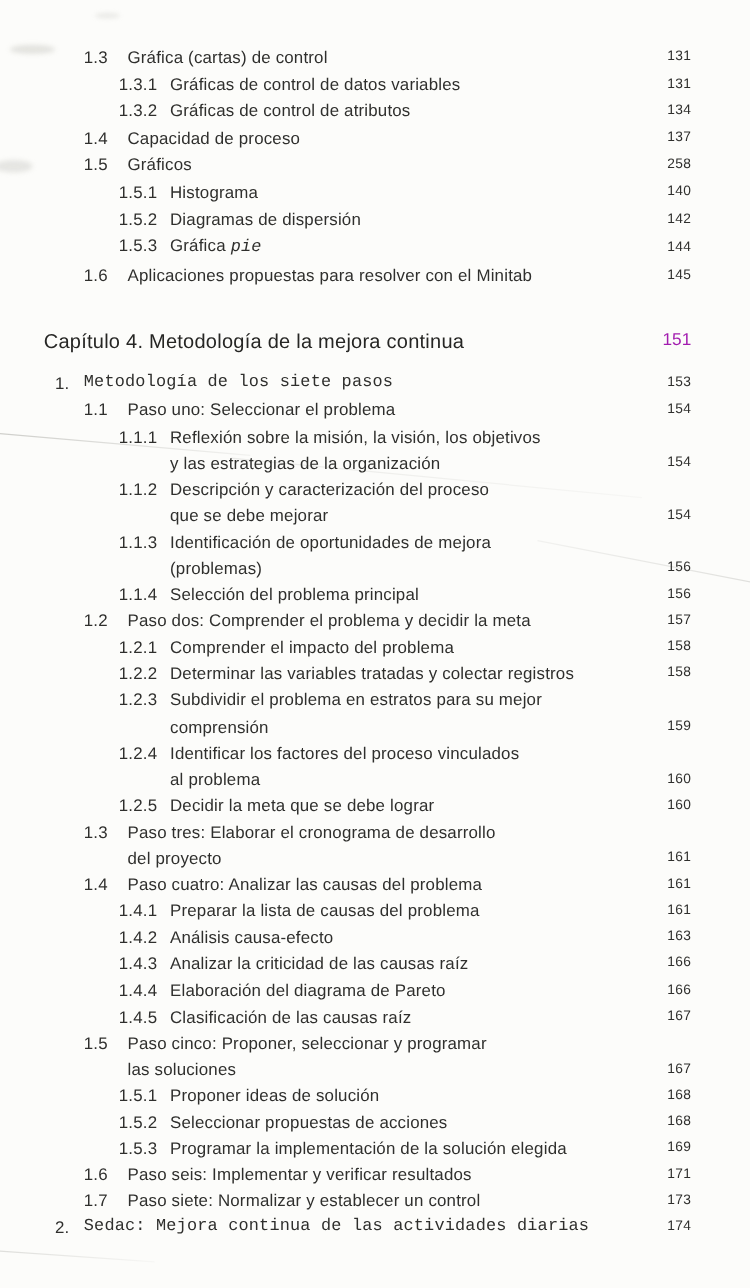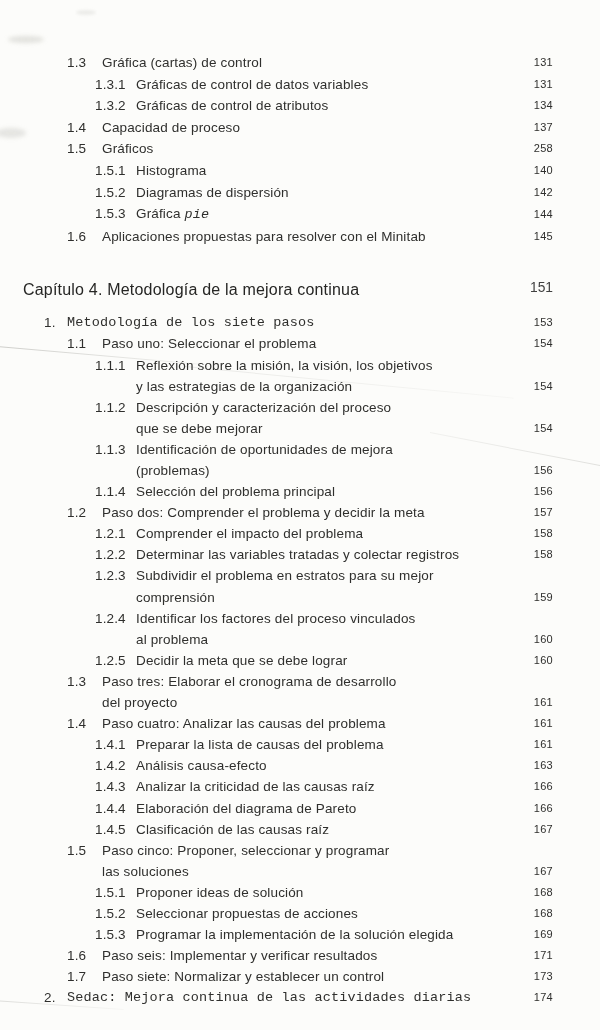--- a/index.html
+++ b/index.html
@@ -7,40 +7,40 @@
     width: 600px; height: 1030px;
     background: #fcfcfa;
     font-family: "Liberation Sans", sans-serif;
     color: #2f2f2d;
     overflow: hidden;
     position: relative;
   }
   .page { position: absolute; inset: 0; }
 
   
-  .toc { position: absolute; left: 0; top: 17px; width: 600px; }
+  .toc { position: absolute; left: 0; top: 0; width: 600px; }
   #top-section { padding-top: 35px; }
   .entry { position: relative; font-size: 13.5px; line-height: 21.6px; letter-spacing: 0.15px; }
   #chapter-section .entry { line-height: 21.1px; }
   .num { position: absolute; top: 0; }
   .lvl1 .num { left: 44px; }
   .lvl2 .num { left: 67px; }
   .lvl3 .num { left: 95px; }
   .lvl1 .txt { margin-left: 67px; font-family: Liberation Mono, monospace; }
   .lvl2 .txt { margin-left: 102px; }
   .lvl3 .txt { margin-left: 136px; }
   .txt { margin-right: 75px; }
   .line { display: block; white-space: nowrap; }
   .it { font-style: italic; margin-left: 4px; font-family: Liberation Mono, monospace; }
   .page-num { position: absolute; right: 47px; bottom: 0; font-size: 11px; letter-spacing: 0.3px; }
 
   
   .chapter { position: relative; margin-top: 31px; margin-bottom: 10px; font-size: 16px; line-height: 24px; color: #262624; }
-  .chapter-title { margin-left: 23px; letter-spacing: 0.2px; }
-  .chapter-page { position: absolute; right: 47px; bottom: 2px; font-size: 13.8px; color: #404040; }
+  .chapter-title { margin-left: 35px; letter-spacing: 0.2px; }
+  .chapter-page { position: absolute; right: 47px; bottom: 2px; font-size: 13.8px; color: #a21caf; }
 
   
   .artifact { position: absolute; pointer-events: none; }
   .a1 { left: -4px; top: 346px; width: 205px; height: 1px;
         background: linear-gradient(90deg, rgba(150,150,144,0.45), rgba(150,150,144,0.10));
         transform: rotate(5deg); transform-origin: left center; }
   .a2 { left: 185px; top: 366px; width: 330px; height: 1px;
         background: linear-gradient(90deg, rgba(150,150,144,0.18), rgba(150,150,144,0.05));
         transform: rotate(5.5deg); transform-origin: left center; }
   .a3 { left: 430px; top: 432px; width: 200px; height: 1px;

